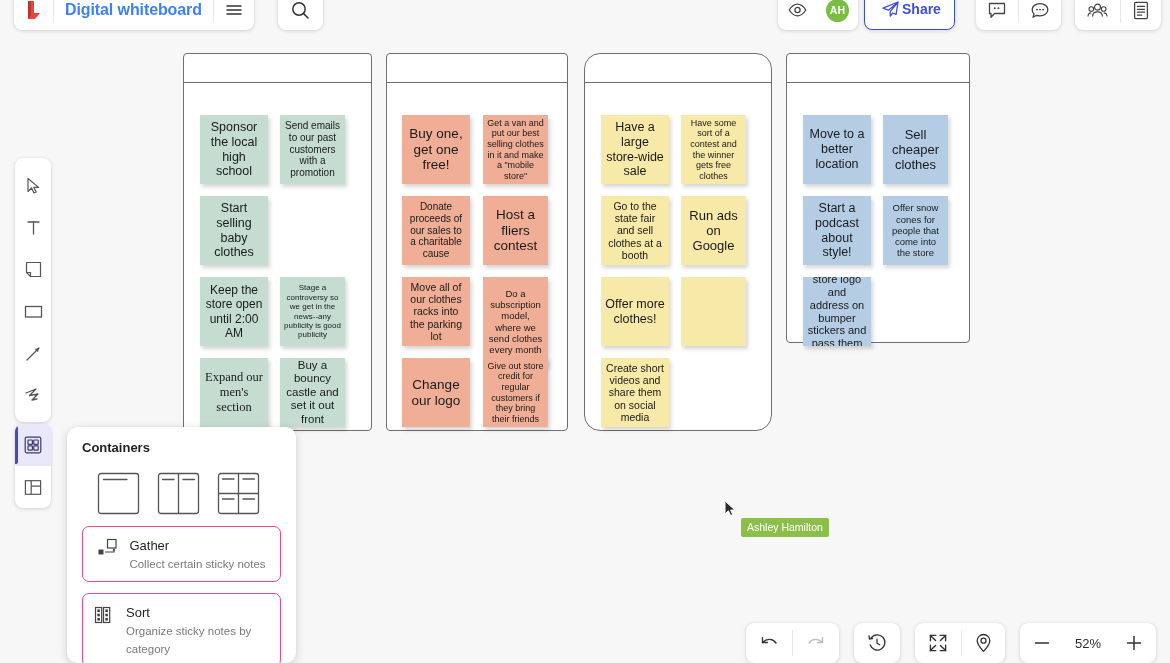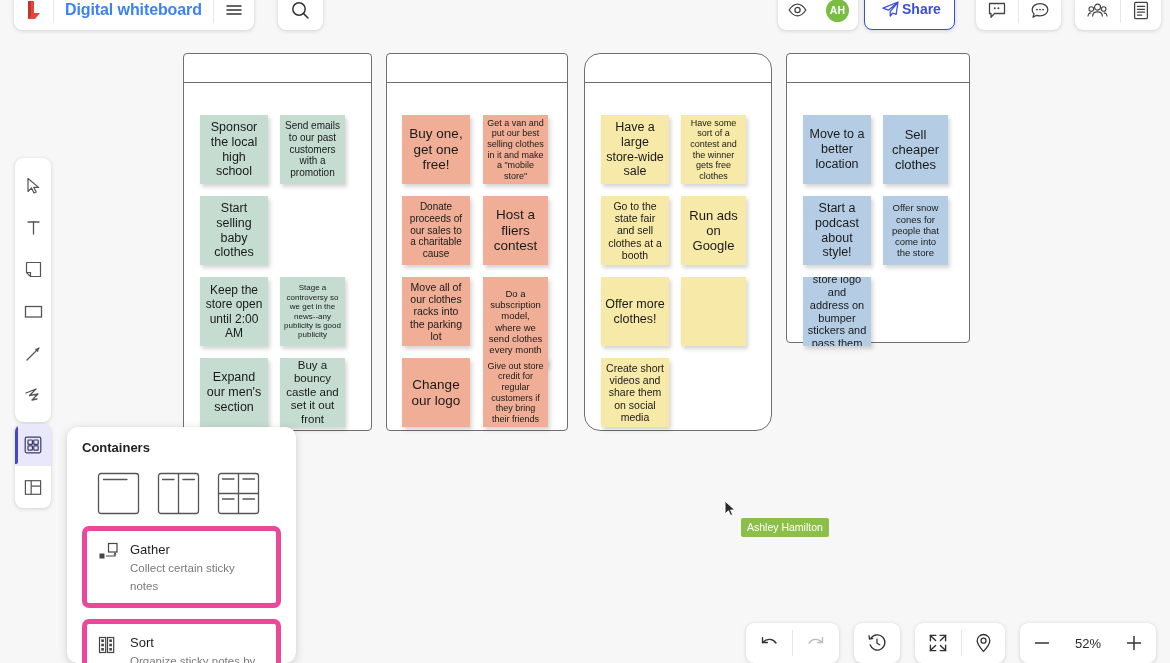--- a/index.html
+++ b/index.html
@@ -111,21 +111,21 @@
     width: 229px; height: 236px;
     background: #fff;
     border-radius: 10px;
     box-shadow: 0 2px 10px rgba(0,0,0,.16), 0 0 1px rgba(0,0,0,.12);
     padding: 13px 15px;
   }
   .panel-title { font-size: 13px; font-weight: bold; color: #1f1f1f; }
   .shape-row { display: flex; gap: 17px; margin-top: 17px; padding-left: 15px; }
   .shape { width: 43px; height: 43px; }
   .opt {
-    margin-top: 11px; border: 5px solid #ec4899; border-radius: 7px;
+    margin-top: 11px; border: 1px solid #ec4899; border-radius: 7px;
     padding: 9px 11px; display: flex; gap: 10px; align-items: flex-start; justify-content: center;
   }
   .opt-title { font-size: 13px; color: #1f1f1f; line-height: 1.2; }
   .opt-sub { font-size: 11.5px; color: #7a7a7a; line-height: 1.3; margin-top: 2px; }
 
   
   .botbar { position: absolute; bottom: 0px; height: 40px; display: flex; gap: 15px; right: 14px; }
   .bb-group {
     background: #fff; border-radius: 8px;
     box-shadow: 0 1px 4px rgba(0,0,0,.14), 0 0 1px rgba(0,0,0,.10);
@@ -153,21 +153,21 @@
 
     <div id="frames-root">
         <div class="frame" style="left: 183px; top: 53px; width: 189px; height: 378px;">
           <div class="frame-head"></div>
           <div class="frame-body" style="height: 348px;">
             <div class="note" style="left: 16px; top: 32px; width: 68px; height: 69px; background: rgb(197, 221, 208); font-size: 12.5px;">Sponsor the local high school</div>
             <div class="note" style="left: 96px; top: 32px; width: 65px; height: 69px; background: rgb(197, 221, 208); font-size: 10px;">Send emails to our past customers with a promotion</div>
             <div class="note" style="left: 16px; top: 113px; width: 68px; height: 69px; background: rgb(197, 221, 208); font-size: 12.5px;">Start selling baby clothes</div>
             <div class="note" style="left: 16px; top: 194px; width: 68px; height: 69px; background: rgb(197, 221, 208); font-size: 12px;">Keep the store open until 2:00 AM</div>
             <div class="note" style="left: 96px; top: 194px; width: 65px; height: 69px; background: rgb(197, 221, 208); font-size: 8px;">Stage a controversy so we get in the news--any publicity is good publicity</div>
-            <div class="note" style="left: 16px; top: 275px; width: 68px; height: 69px; background: rgb(197, 221, 208); font-size: 12.5px;">Expand our men's section</div>
+            <div class="note" style="left: 16px; top: 275px; width: 68px; height: 69px; background: rgb(197, 221, 208); font-size: 12.5px; font-family: Liberation Serif, serif;">Expand our men's section</div>
             <div class="note" style="left: 96px; top: 275px; width: 65px; height: 69px; background: rgb(197, 221, 208); font-size: 11.5px;">Buy a bouncy castle and set it out front</div>
           </div>
         </div>
         <div class="frame" style="left: 386px; top: 53px; width: 182px; height: 378px;">
           <div class="frame-head"></div>
           <div class="frame-body" style="height: 348px;">
             <div class="note" style="left: 15px; top: 32px; width: 68px; height: 69px; background: rgb(239, 174, 149); font-size: 13.5px;">Buy one, get one free!</div>
             <div class="note" style="left: 96px; top: 32px; width: 65px; height: 69px; background: rgb(239, 174, 149); font-size: 9px;">Get a van and put our best selling clothes in it and make a "mobile store"</div>
             <div class="note" style="left: 15px; top: 113px; width: 68px; height: 69px; background: rgb(239, 174, 149); font-size: 10px;">Donate proceeds of our sales to a charitable cause</div>
             <div class="note" style="left: 96px; top: 113px; width: 65px; height: 69px; background: rgb(239, 174, 149); font-size: 13.5px;">Host a fliers contest</div>

